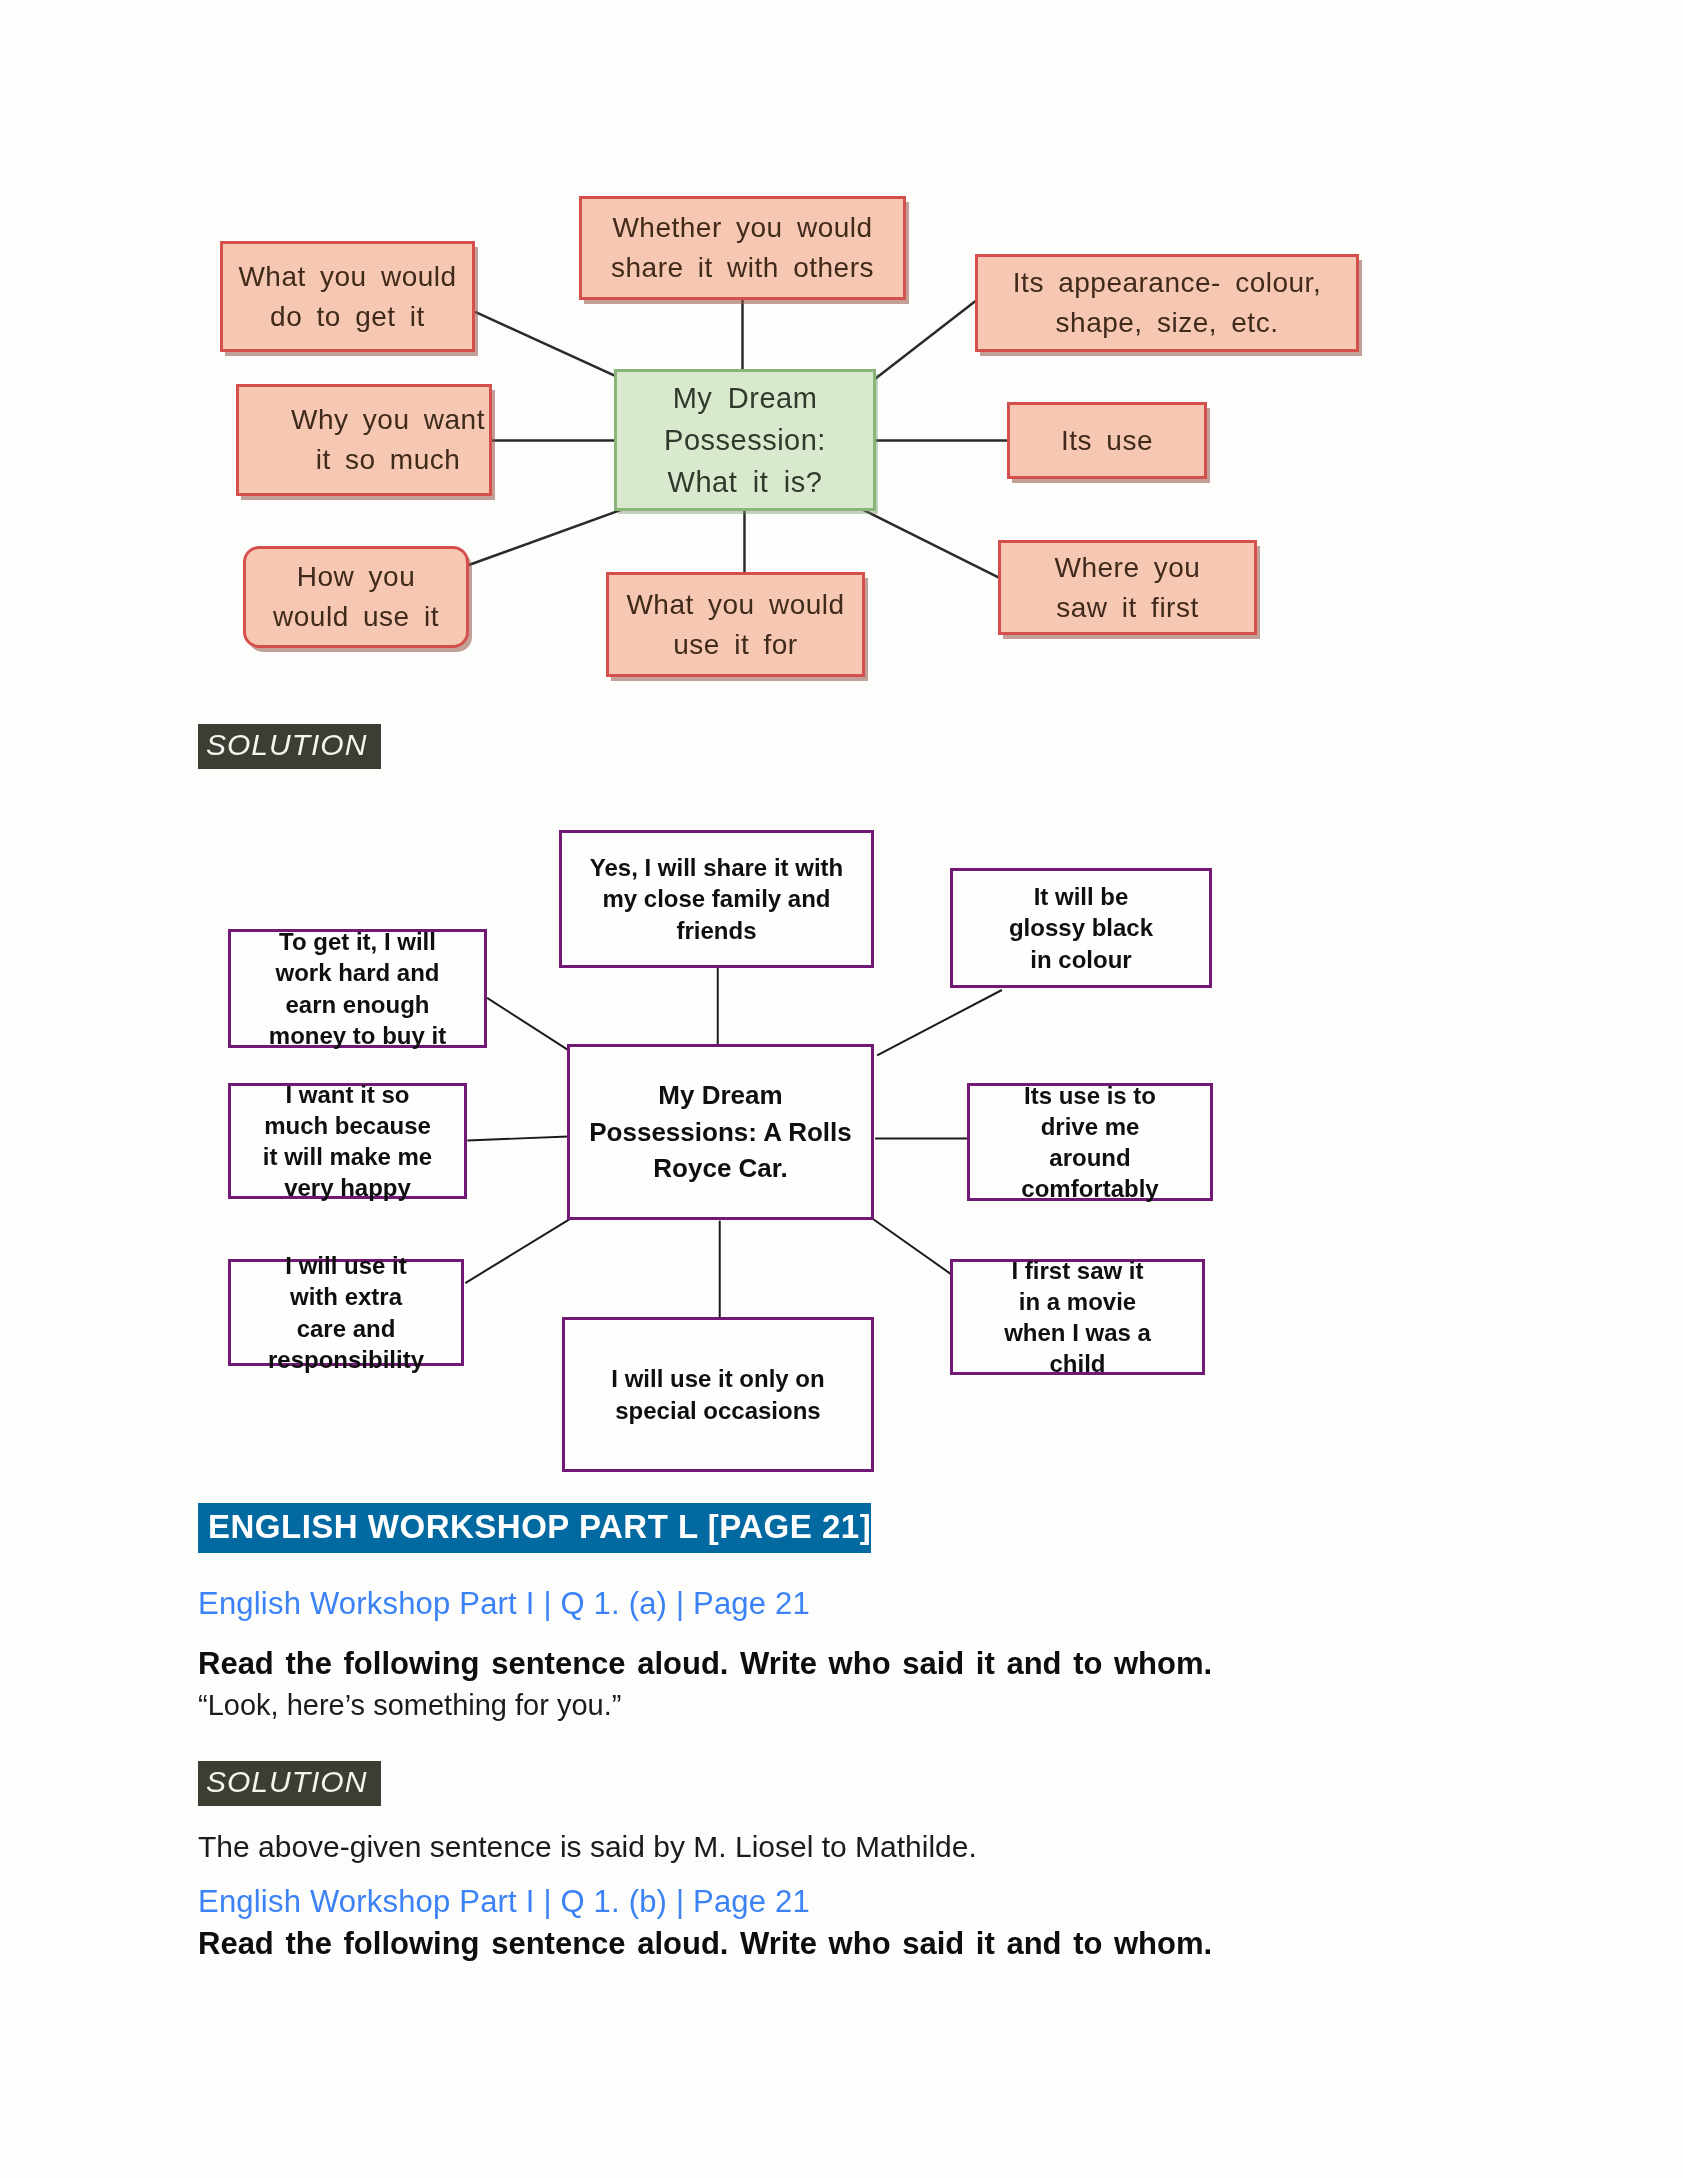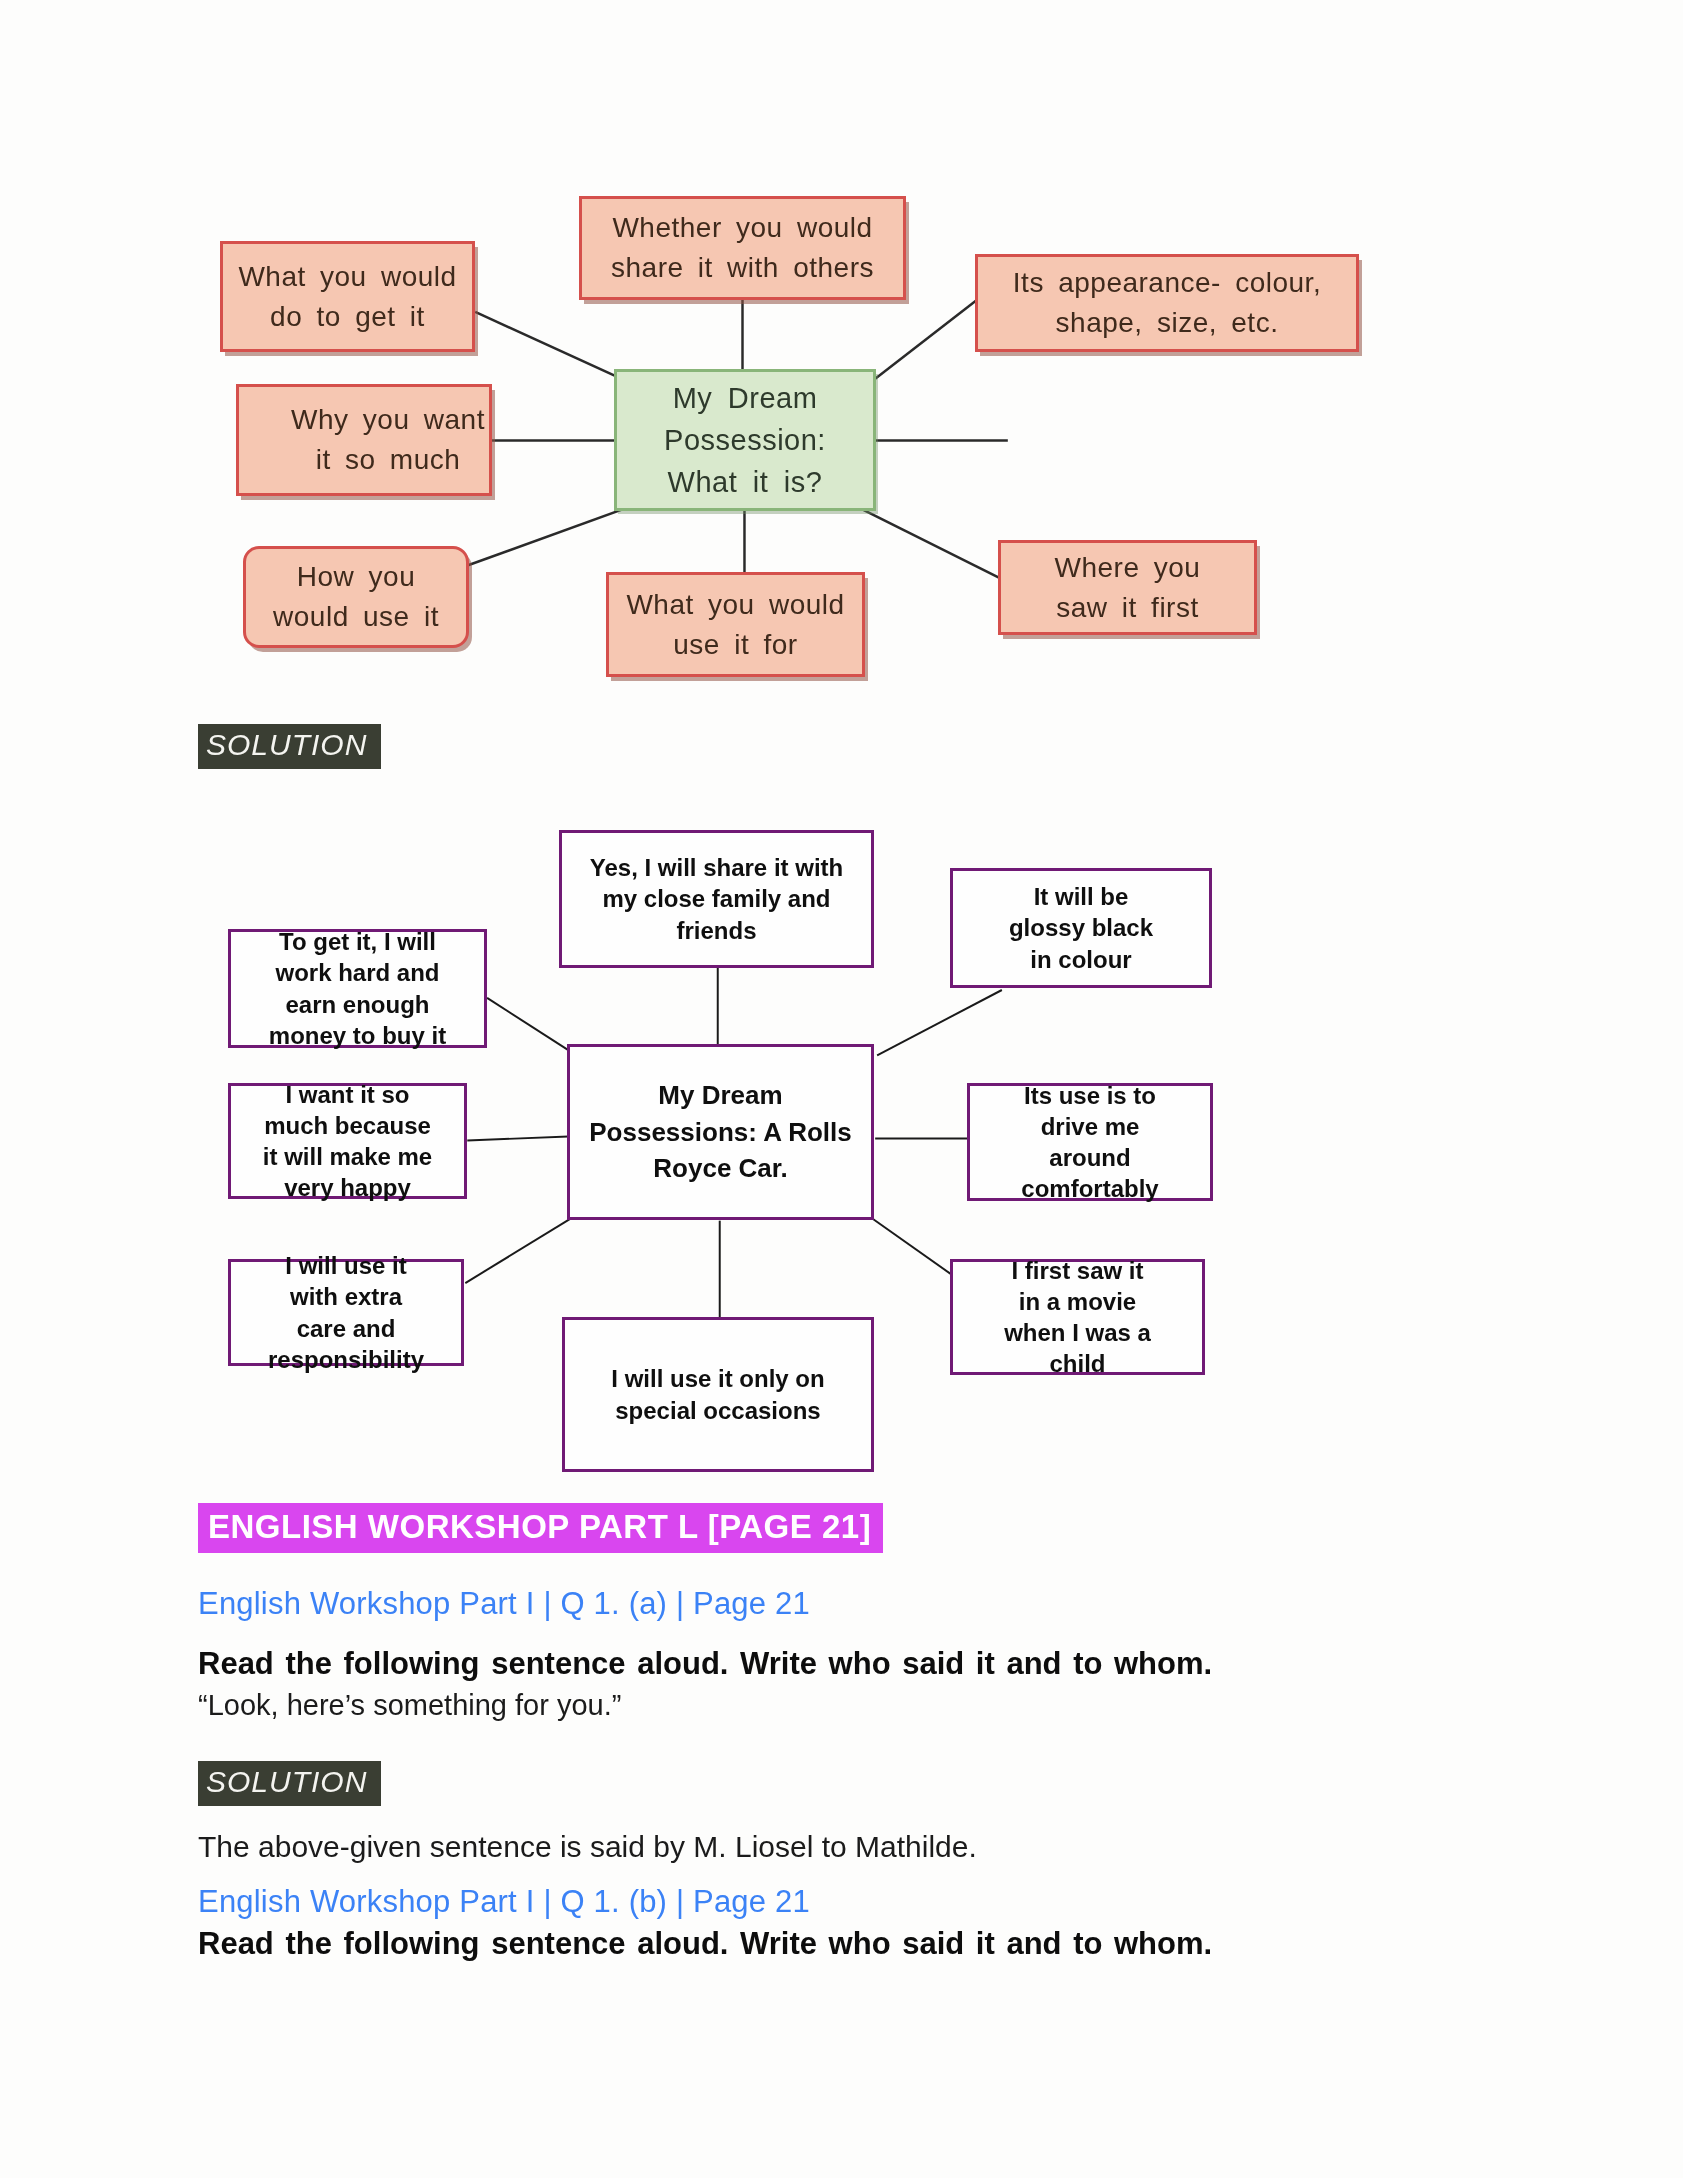--- a/index.html
+++ b/index.html
@@ -29,23 +29,23 @@
   .wbox{
     position:absolute;z-index:1;box-sizing:border-box;
     background:#fefefe;border:3px solid #701a75;
     display:flex;align-items:center;justify-content:center;text-align:center;
     color:#0f0f0f;font-size:24px;font-weight:bold;line-height:1.3;
     white-space:pre-line;
   }
   .wbox.center2{font-size:26px;line-height:1.4;}
   
   .banner{
-    position:absolute;z-index:1;background:#d946ef;color:#ffffff;
+    position:absolute;z-index:1;background:#0369a1;color:#ffffff;
     font-weight:bold;font-size:33px;letter-spacing:0.5px;
-    padding:5px 12px 7px 10px;white-space:nowrap;text-align:right;
+    padding:5px 0 7px 10px;white-space:nowrap;text-align:right;
   }
   .solution{
     position:absolute;z-index:1;background:#3a3e33;color:#f4f4f0;
     font-style:italic;font-size:30px;font-weight:500;
     padding:4px 14px 7px 8px;letter-spacing:1px;white-space:nowrap;
   }
   .green-head{
     position:absolute;z-index:1;color:#3b82f6;font-weight:normal;
     font-size:31px;white-space:nowrap;letter-spacing:0.2px;
   }
@@ -91,20 +91,21 @@
 do to get it</div>
   <div class="pbox" style="left:579px;top:196px;width:327px;height:104px;">Whether you would
 share it with others</div>
   <div class="pbox" style="left:975px;top:254px;width:384px;height:98px;">Its appearance- colour,
 shape, size, etc.</div>
   <div class="pbox" style="left:236px;top:384px;width:256px;height:112px;padding-left:48px;">Why you want
 it so much</div>
   <div class="gbox" style="left:614px;top:369px;width:262px;height:142px;">My Dream
 Possession:
 What it is?</div>
+  <div class="pbox" style="left:1007px;top:402px;width:200px;height:77px;">Its use</div>
   <div class="pbox" style="left:243px;top:546px;width:226px;height:102px;border-radius:16px;">How you
 would use it</div>
   <div class="pbox" style="left:606px;top:572px;width:259px;height:105px;">What you would
 use it for</div>
   <div class="pbox" style="left:998px;top:540px;width:259px;height:95px;">Where you
 saw it first</div>
 
   <div class="solution" style="left:198px;top:724px;">SOLUTION</div>
 
   <div class="wbox" style="left:559px;top:830px;width:315px;height:138px;">Yes, I will share it with

